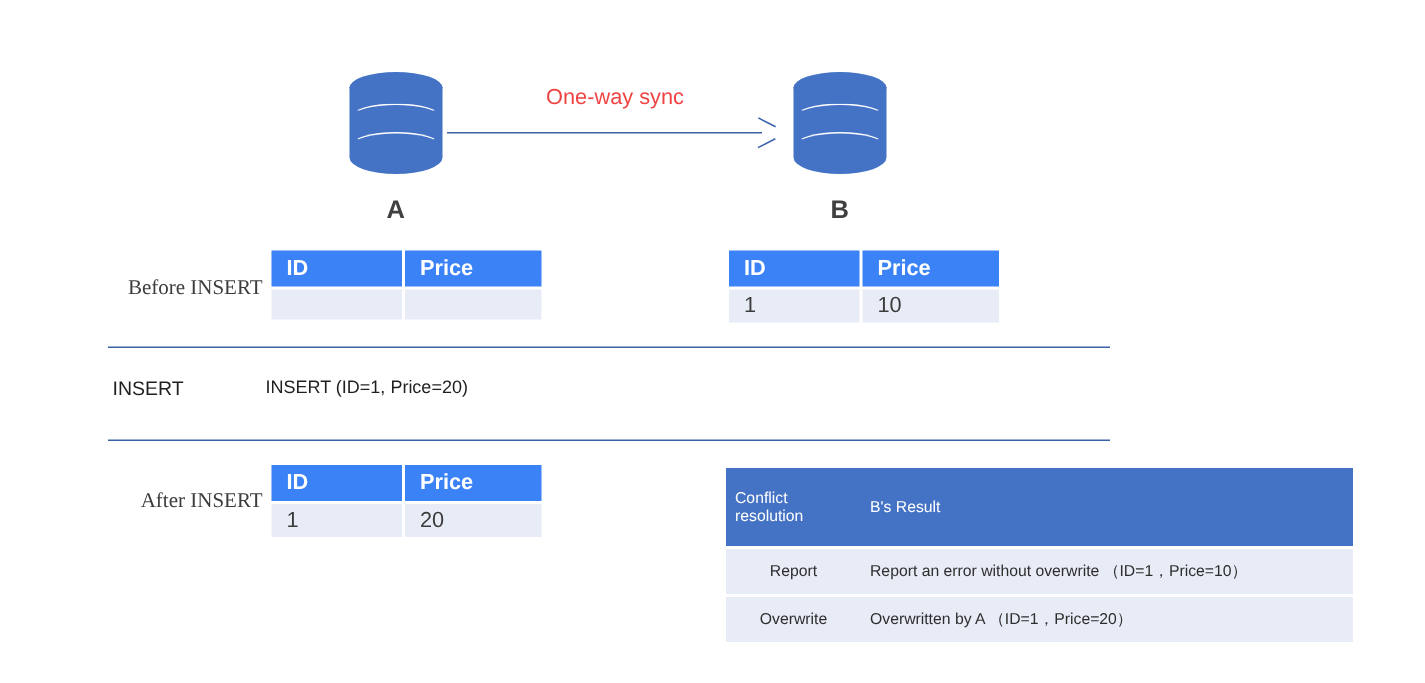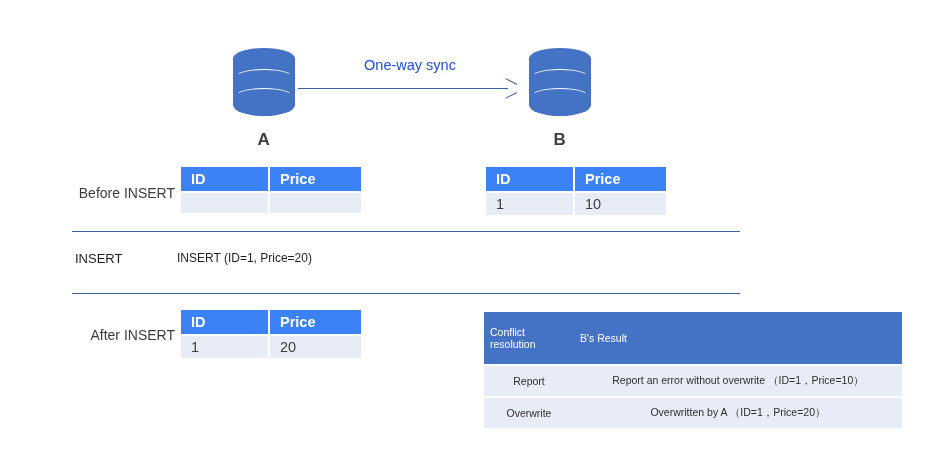--- a/index.html
+++ b/index.html
@@ -102,30 +102,31 @@
   .sync-arrow .head::before { top: 2px;  transform: rotate(27deg);  transform-origin: right center; }
   .sync-arrow .head::after  { top: 10px; transform: rotate(-27deg); transform-origin: right center; }
 
   .sync-label {
     position: absolute;
     left: 330px;
     top: 57px;
     width: 160px;
     text-align: center;
     font-size: 14.5px;
-    color: #1d4ed8;
+    color: #ef4444;
   }
 
   
   .stage-label {
     position: absolute;
     font-size: 14px;
     color: #3c3c3c;
     text-align: right;
     white-space: nowrap;
+    font-family: Liberation Serif, serif;
   }
 
   
   .dtable {
     position: absolute;
     border-collapse: separate;
     border-spacing: 2px 2px;
     table-layout: fixed;
   }
   .dtable th {
@@ -198,21 +199,21 @@
   .ctable th.c1 { width: 90px; }
   .ctable td {
     background: #e8ecf7;
     color: #2e2e2e;
     font-size: 10.5px;
     padding: 8px 6px;
     height: 11px;
     box-sizing: border-box;
   }
   .ctable td.c1 { width: 90px; text-align: center; }
-  .ctable td.c2 { text-align: center; margin-top: 30px; }
+  .ctable td.c2 { text-align: left; margin-top: 30px; }
 </style>
 </head>
 <body>
 
 <div class="db-node" style="left:229px; top:48px;">
   <div class="db-cyl">
     <div class="db-body"></div>
     <div class="db-top"></div>
     <div class="db-ring r1"></div>
     <div class="db-ring r2"></div>

